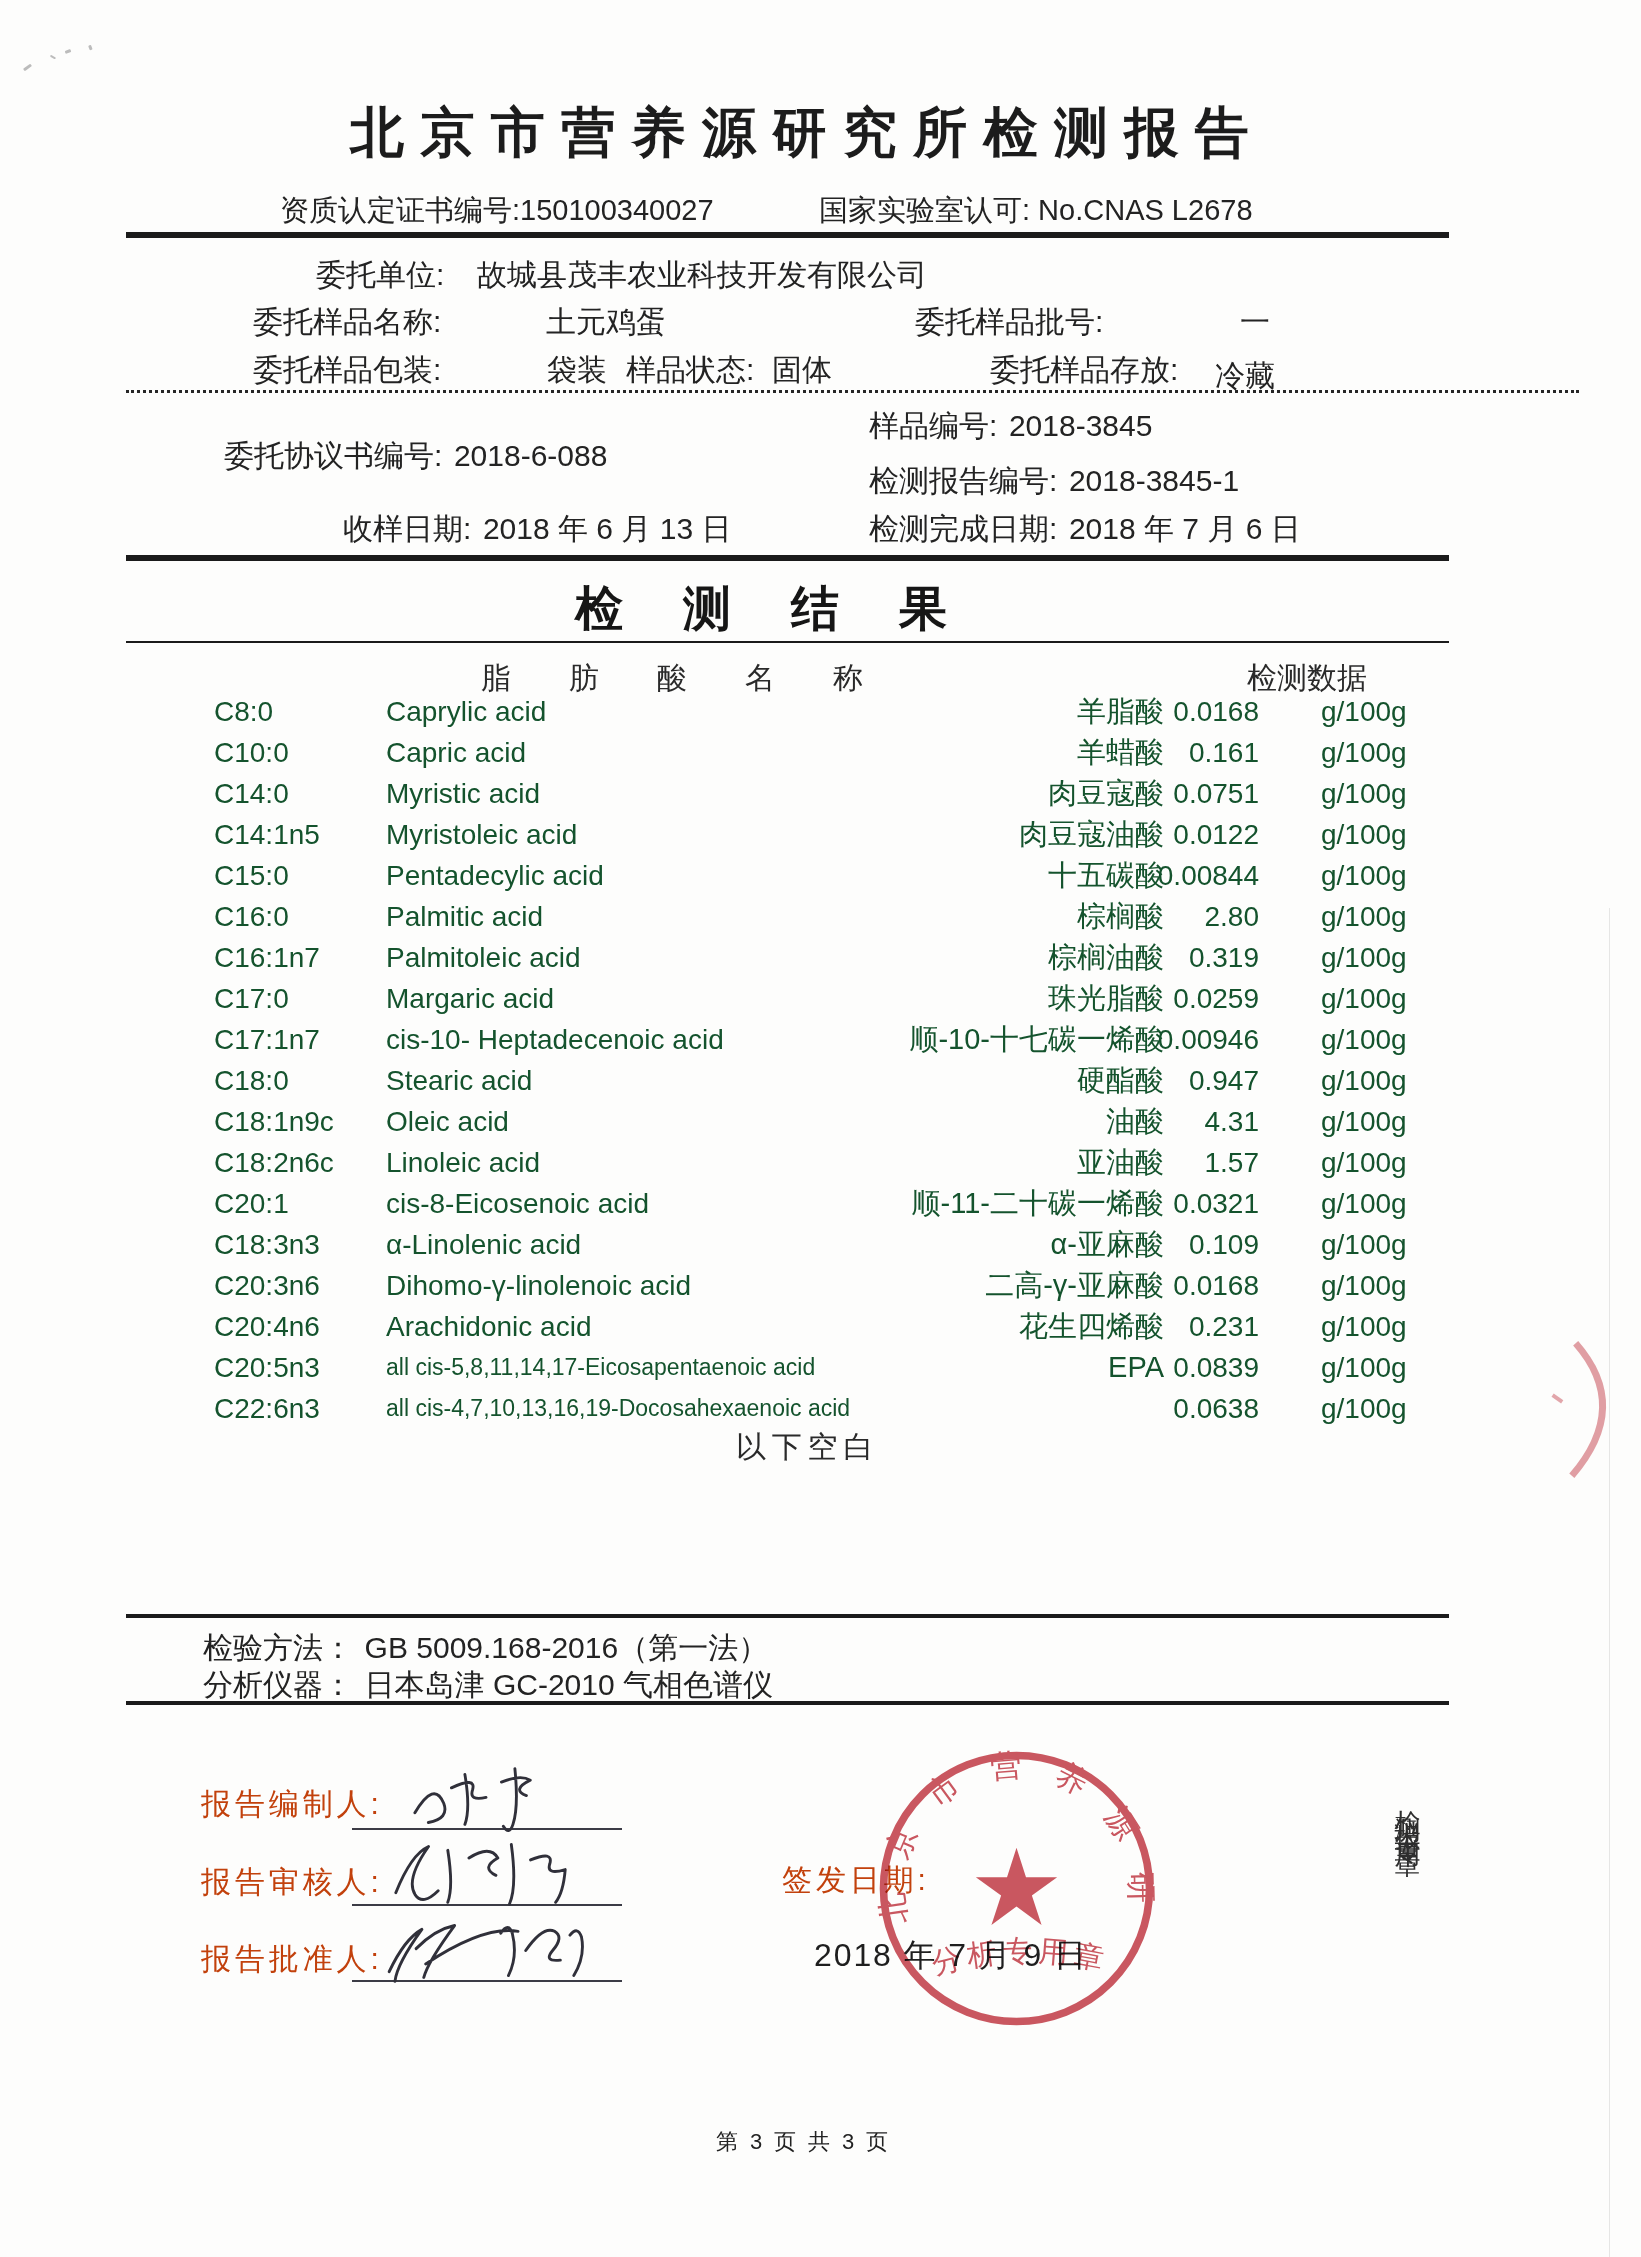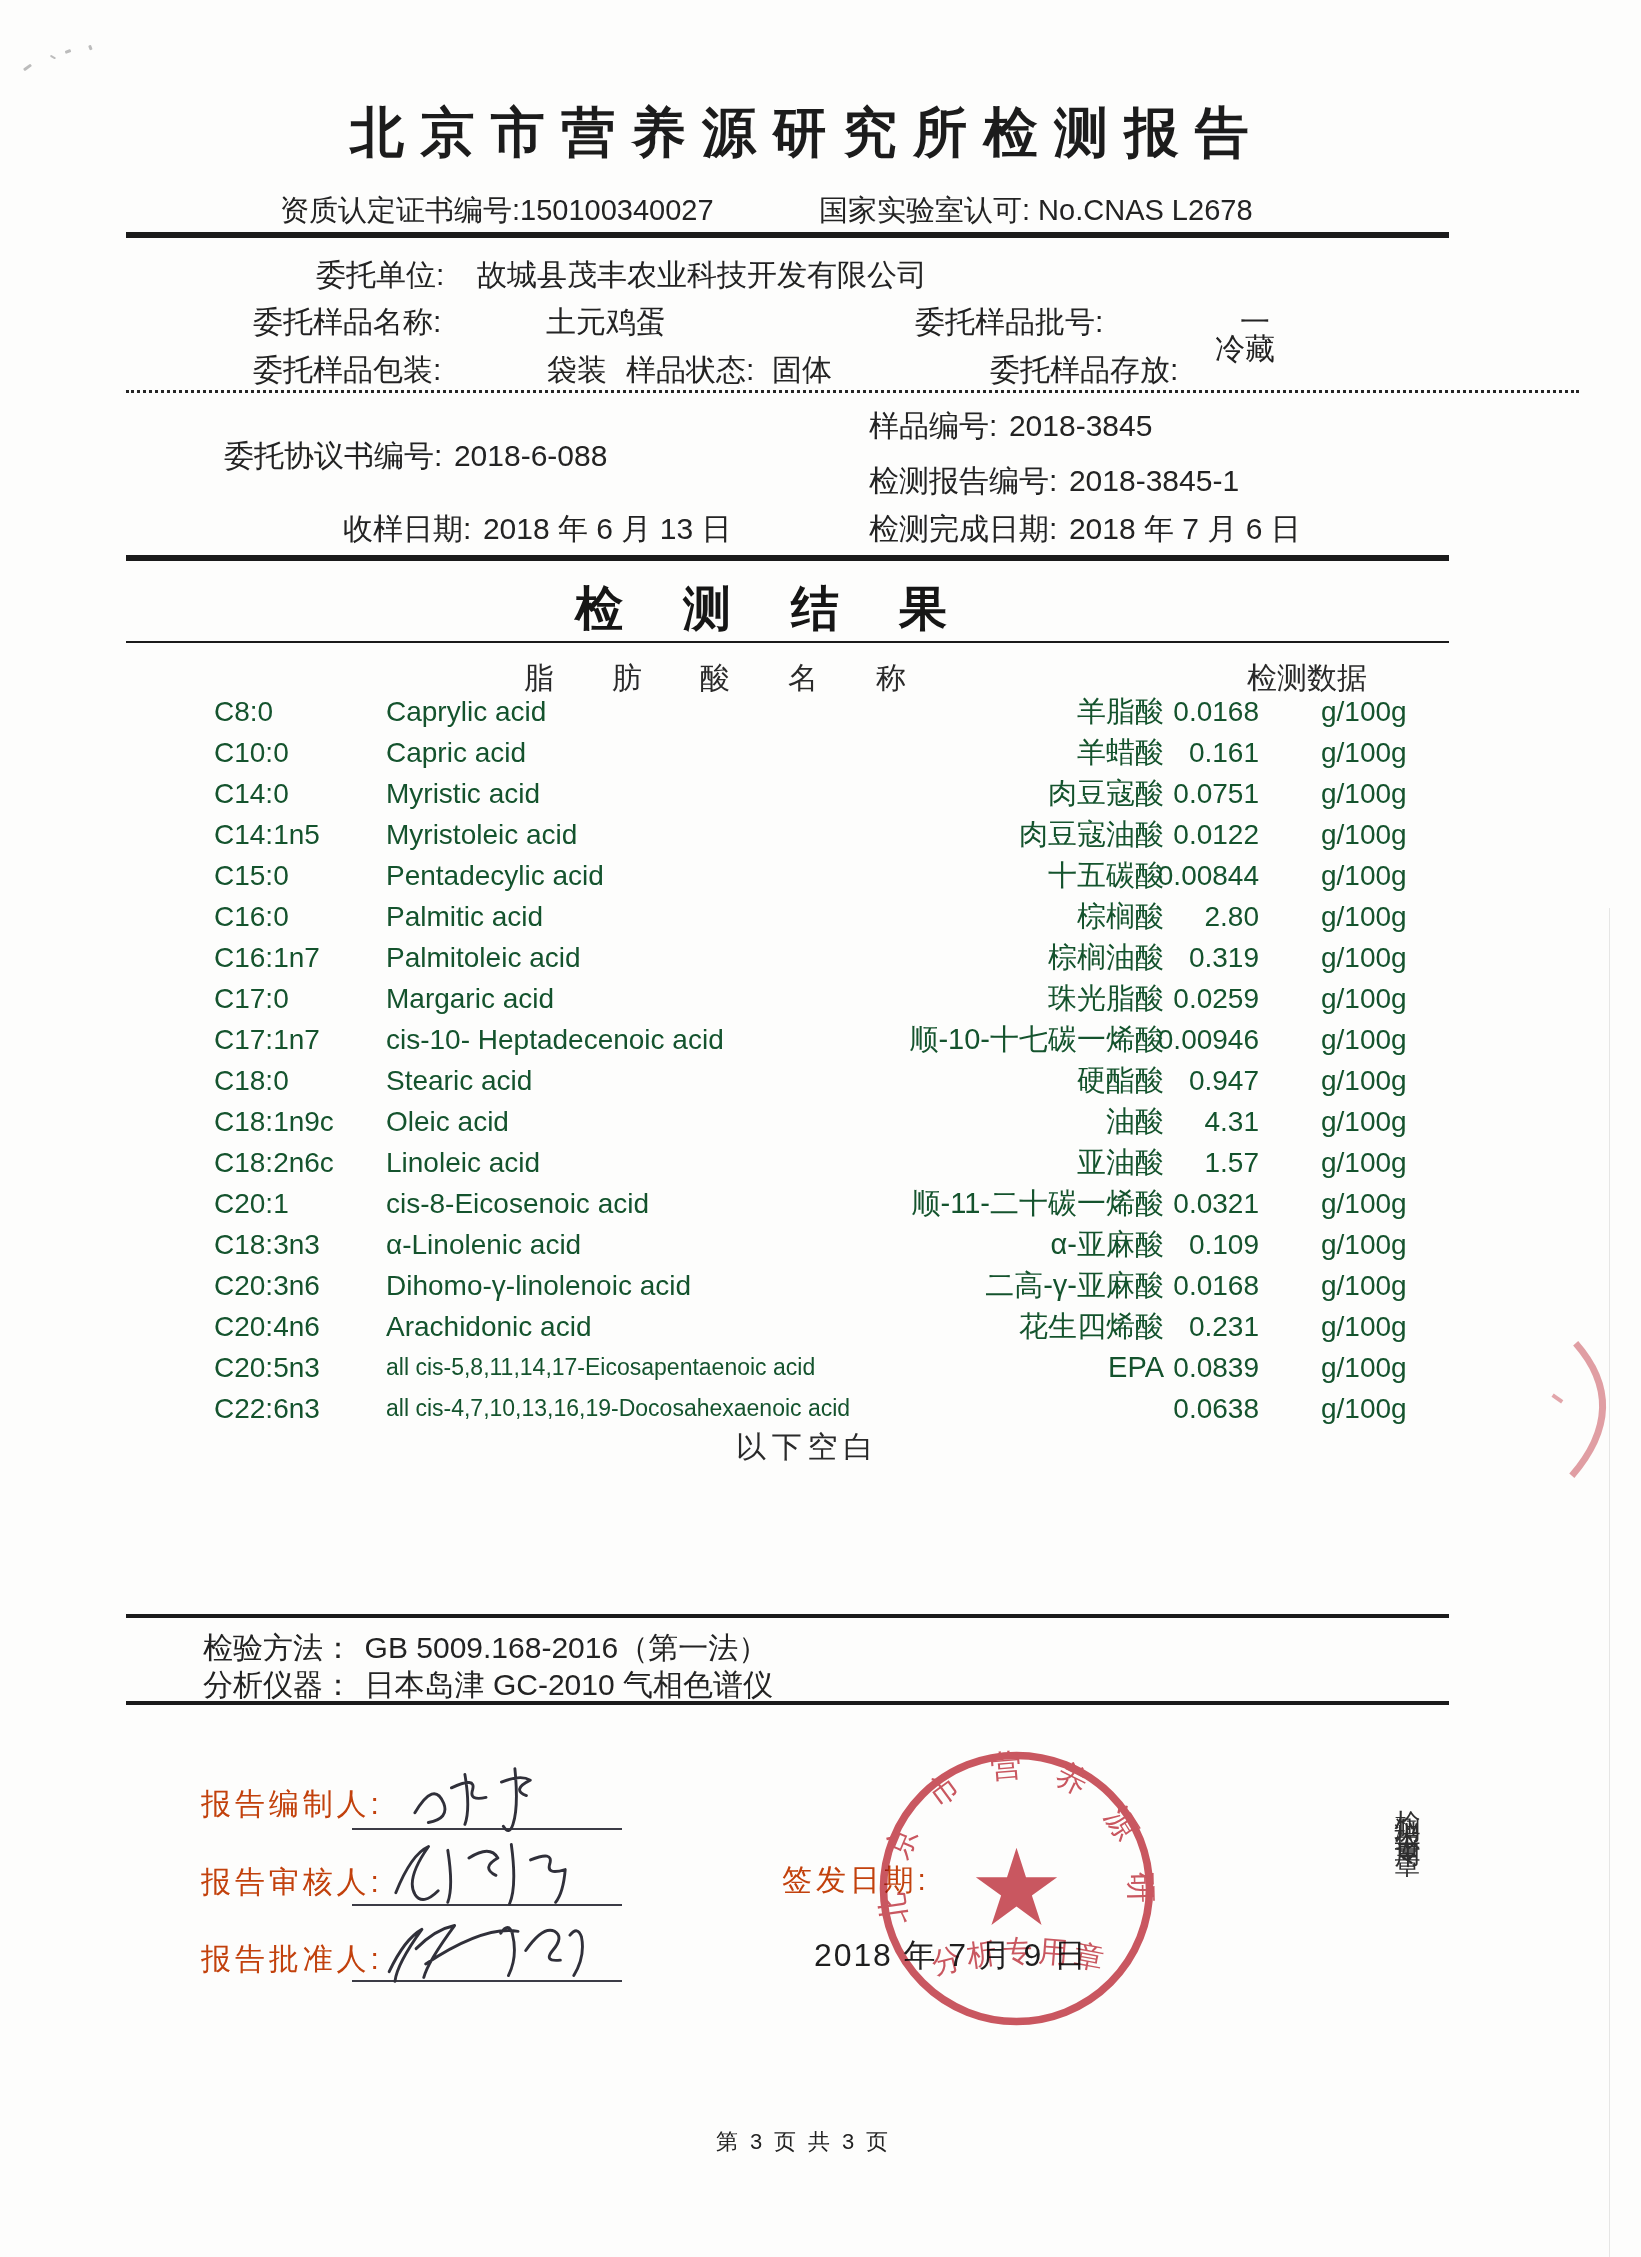--- a/index.html
+++ b/index.html
@@ -65,21 +65,21 @@
   <div class="abs line" style="left:253px;top:302px;">委托样品名称:</div>
   <div class="abs line" style="left:546px;top:302px;">土元鸡蛋</div>
   <div class="abs line" style="left:915px;top:302px;">委托样品批号:</div>
   <div class="abs line" style="left:1240px;top:302px;">一</div>
 
   <div class="abs line" style="left:253px;top:350px;">委托样品包装:</div>
   <div class="abs line" style="left:547px;top:350px;">袋装</div>
   <div class="abs line" style="left:626px;top:350px;">样品状态:</div>
   <div class="abs line" style="left:772px;top:350px;">固体</div>
   <div class="abs line" style="left:990px;top:350px;">委托样品存放:</div>
-  <div class="abs line" style="left:1215px;top:329px;">冷藏</div>
+  <div class="abs line" style="left:1215px;top:356px;">冷藏</div>
 
   <div class="dashedrule" style="left:126px;top:390px;width:1453px;"></div>
 
   <div class="abs line" style="left:869px;top:406px;">
     <span>样品编号:</span><span class="val">2018-3845</span>
   </div>
   <div class="abs line" style="left:224px;top:436px;">
     <span>委托协议书编号:</span><span class="val">2018-6-088</span>
   </div>
   <div class="abs line" style="left:869px;top:461px;">
@@ -90,21 +90,21 @@
   </div>
   <div class="abs line" style="left:869px;top:509px;">
     <span>检测完成日期:</span><span class="val">2018 年 7 月 6 日</span>
   </div>
 
   <div class="rule" style="left:126px;top:555px;width:1323px;height:5.8px;"></div>
 
   <div class="abs section-title" style="left:575px;top:577px;">检测结果</div>
   <div class="rule" style="left:126px;top:641px;width:1323px;height:1.9px;"></div>
 
-  <div class="abs tbl-head-name" style="left:524px;top:658px;">脂肪酸名称</div>
+  <div class="abs tbl-head-name" style="left:481px;top:658px;">脂肪酸名称</div>
   <div class="abs tbl-head-data" style="left:1247px;top:658px;">检测数据</div>
 
   <div id="rows">
 
       <div class="trow">
         <span class="code">C8:0</span>
         <span class="en">Caprylic acid</span>
         <span class="cn">羊脂酸</span>
         <span class="value">0.0168</span>
         <span class="unit">g/100g</span>

